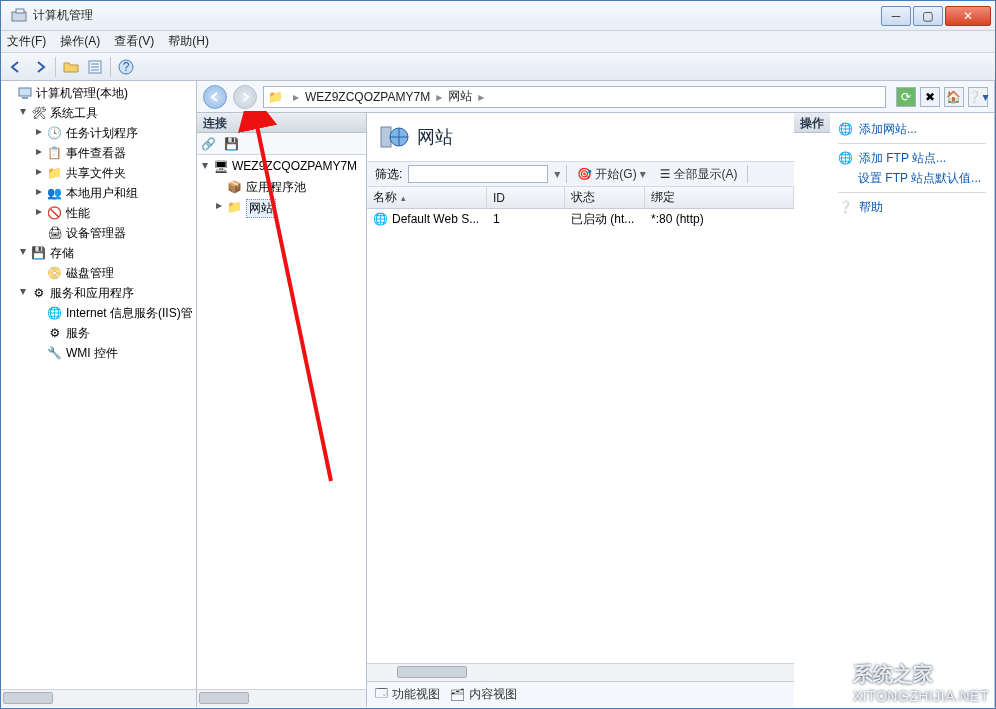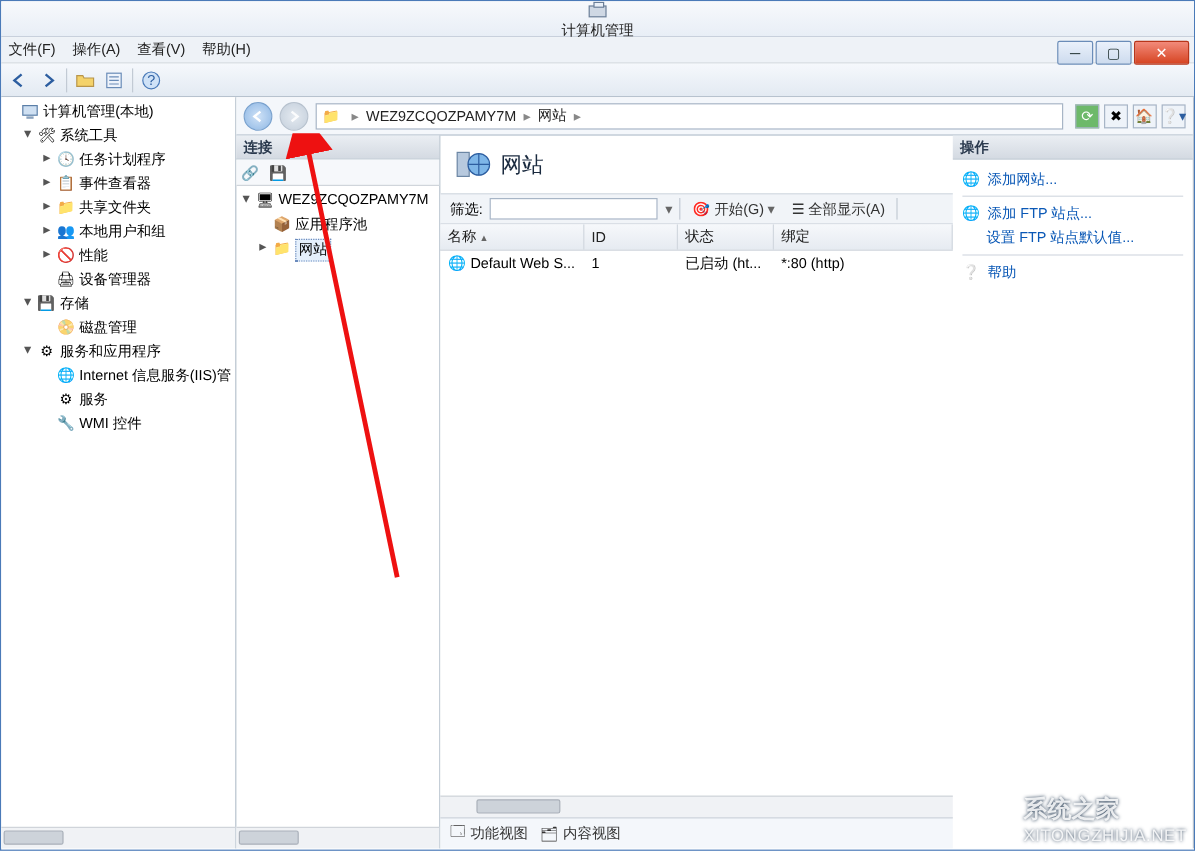--- a/index.html
+++ b/index.html
@@ -1,19 +1,19 @@
 <!DOCTYPE html>
 <html><head>
 <meta charset="utf-8">
 <style>
 * { box-sizing: border-box; margin: 0; padding: 0; font-family: "Microsoft YaHei", Tahoma, sans-serif; font-size: 12px; }
 body { background: #fff; width: 996px; height: 709px; overflow: hidden; border: 1px solid #4a7ab8; position: relative; }
 
 
-.titlebar { height: 30px; background: linear-gradient(#f7f9fc, #e8eef6); display: flex; align-items: center; padding: 0 4px; border-bottom: 1px solid #c8d0dc; flex-direction: column; }
+.titlebar { height: 30px; background: linear-gradient(#f7f9fc, #e8eef6); display: flex; align-items: center; padding: 12px 4px; border-bottom: 1px solid #c8d0dc; }
 .titlebar .app-icon { width: 16px; height: 16px; margin: 0 6px; }
 .titlebar .title { flex: 1; color: #222; }
 .winbtns { display: flex; margin-left: auto; }
 .winbtn { width: 30px; height: 20px; display: flex; align-items: center; justify-content: center; border: 1px solid #6a8cb8; border-radius: 2px; margin-left: 2px; background: linear-gradient(#eaf1fb,#cddbee); color: #233; cursor: default; }
 .winbtn.close { background: linear-gradient(#f28a7a,#d64422); border-color: #b8351a; color: #fff; width: 46px; }
 
 
 .menubar { height: 22px; background: #eef2f7; display: flex; align-items: center; padding: 0 6px; gap: 14px; color: #222; border-bottom: 1px solid #d2d7dd; }
 .menubar span { cursor: default; }
 
@@ -74,21 +74,21 @@
 .grid-body { flex: 1; overflow: auto; background: #fff; }
 .grid-row { display: flex; height: 20px; align-items: center; }
 .gc { padding: 2px 6px; overflow: hidden; text-overflow: ellipsis; white-space: nowrap; }
 .grid-scroll-stub { height: 18px; border-top: 1px solid #d0d4da; background: #f0f2f5; position: relative; }
 .grid-scroll-stub .scroll-thumb { left: 30px; width: 70px; }
 
 .content-footer { height: 26px; display: flex; align-items: center; gap: 10px; padding: 0 8px; border-top: 1px solid #c6cdd6; background: #f4f7fb; }
 .footer-tab { display: flex; align-items: center; gap: 4px; color: #333; }
 
 
-.actionspane { width: 200px; display: flex; flex-direction: column; }
+.actionspane { width: 200px; display: flex; flex-direction: row; }
 .action-list { flex: 1; padding: 6px 8px; }
 .action-item { display: flex; align-items: center; gap: 6px; height: 20px; color: #0a58b6; cursor: default; }
 .action-item.sub { padding-left: 20px; }
 .action-sep { height: 1px; background: #d4dae2; margin: 4px 0; }
 
 
 .arrow-overlay { position: absolute; pointer-events: none; }
 
 
 .watermark { position: absolute; right: 6px; bottom: 4px; color: rgba(255,255,255,0.85); font-size: 14px; text-shadow: 0 0 3px #20364f; display:flex; align-items:center; gap:6px;}

